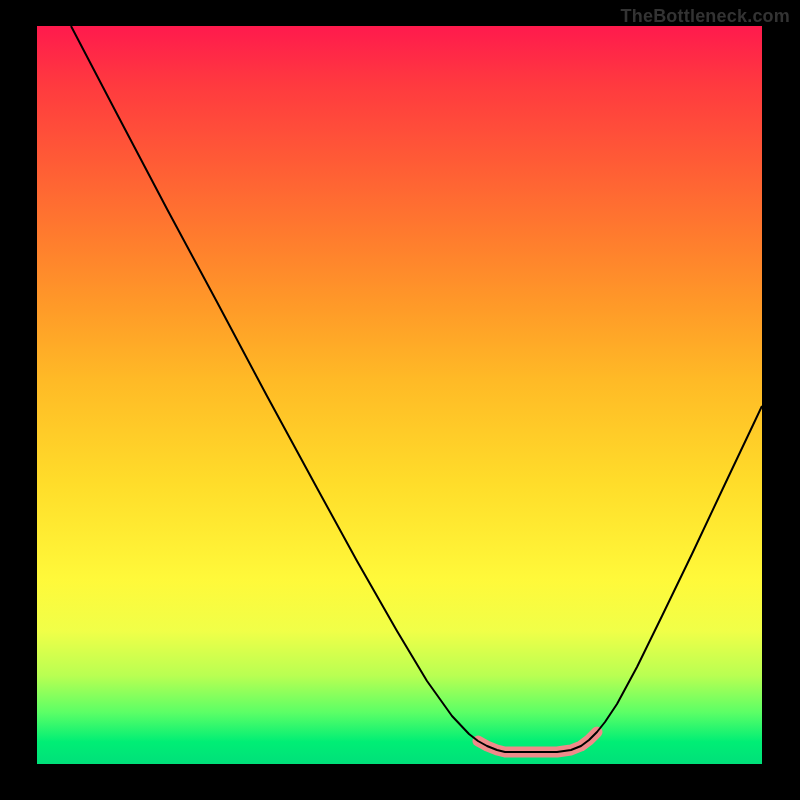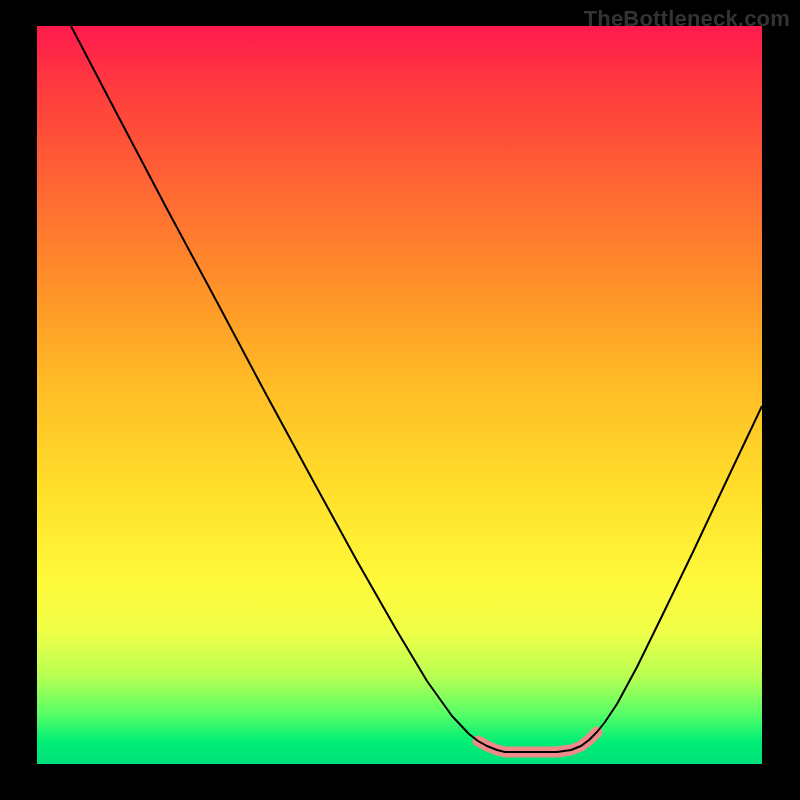--- a/index.html
+++ b/index.html
@@ -10,21 +10,21 @@
     background: #000;
     font-family: -apple-system, BlinkMacSystemFont, "Segoe UI", Arial, sans-serif;
     position: relative;
     overflow: hidden;
   }
   .watermark {
     position: absolute;
     top: 6px;
     right: 10px;
     color: #333;
-    font-size: 22px;
+    font-size: 18px;
     font-weight: 600;
     z-index: 5;
     letter-spacing: 0.2px;
   }
   .plot-wrap {
     position: absolute;
     left: 37px;
     top: 26px;
     width: 725px;
     height: 738px;

